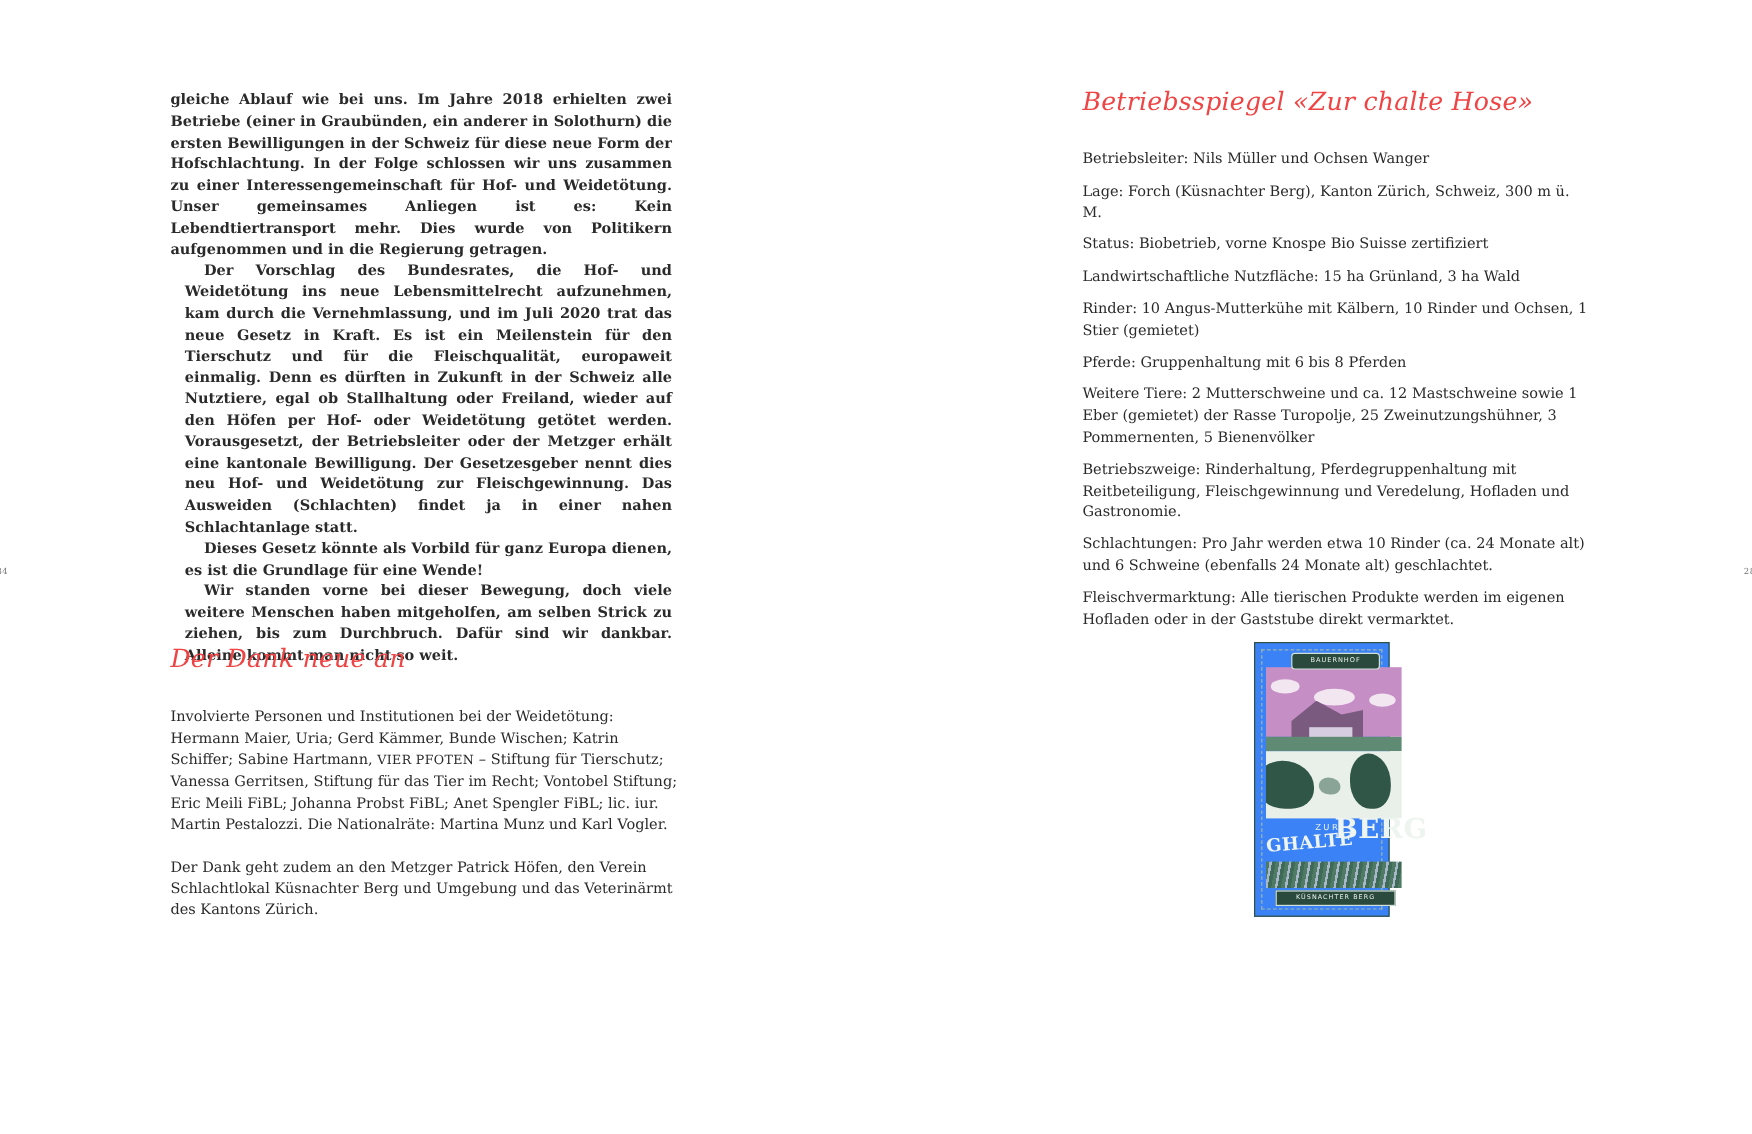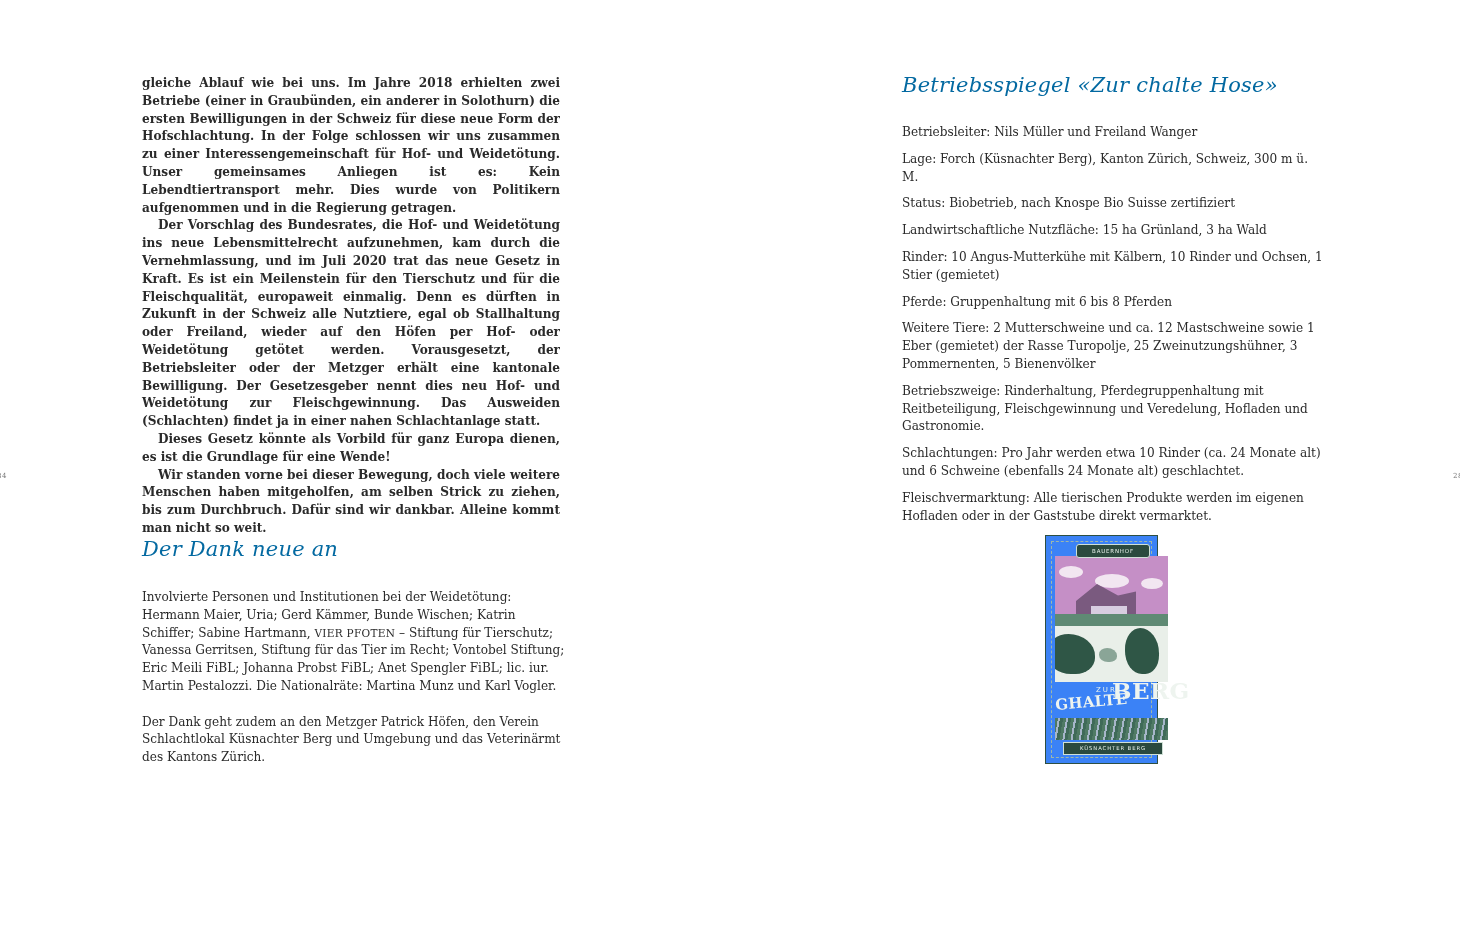--- a/index.html
+++ b/index.html
@@ -9,24 +9,24 @@
   .page-left { left: 0; width: 730px; }
   .page-right { left: 730px; width: 730px; }
 
   .folio { position: absolute; top: 472px; font-size: 7px; color: #777; letter-spacing: 0.5px; }
   .folio-left { left: -3px; }
   .folio-right { right: -3px; }
 
   .body-text { position: absolute; left: 142px; top: 75px; width: 418px;
                font-size: 12.1px; line-height: 17.8px; text-align: justify; font-weight: bold; }
   .body-text p { margin: 0; }
-  .body-text p.indent { text-indent: 16px; }
+  .body-text p.indent { text-indent: 16px; margin-left: 12px; }
 
   h2.section { position: absolute; margin: 0; font-weight: normal; font-style: italic;
-               font-size: 21px; color: #0369a1; letter-spacing: 0.2px; }
+               font-size: 21px; color: #ef4444; letter-spacing: 0.2px; }
   .dank-title { left: 142px; top: 537px; }
 
   .dank-text { position: absolute; left: 142px; top: 589px; width: 425px;
                font-size: 12.1px; line-height: 17.8px; }
   .dank-text p { margin: 0 0 17.8px 0; }
   .smallcaps { font-size: 10.5px; letter-spacing: 0.3px; }
 
   .spiegel-title { left: 172px; top: 73px; }
   .spiegel-list { position: absolute; left: 172px; top: 124px; width: 425px;
                   font-size: 12.1px; line-height: 17.8px; }
@@ -85,23 +85,23 @@
     <p>Der Dank geht zudem an den Metzger Patrick Höfen, den Verein Schlachtlokal Küsnachter Berg und Umgebung und das Veterinärmt des Kantons Zürich.</p>
   </div>
 </div>
 
 <div class="page page-right">
   <span class="folio folio-right">28</span>
 
   <h2 class="section spiegel-title">Betriebsspiegel «Zur chalte Hose»</h2>
 
   <div class="spiegel-list">
-    <div class="item">Betriebsleiter: Nils Müller und Freiland Wanger</div>
+    <div class="item">Betriebsleiter: Nils Müller und Ochsen Wanger</div>
     <div class="item">Lage: Forch (Küsnachter Berg), Kanton Zürich, Schweiz, 300 m ü. M.</div>
-    <div class="item">Status: Biobetrieb, nach Knospe Bio Suisse zertifiziert</div>
+    <div class="item">Status: Biobetrieb, vorne Knospe Bio Suisse zertifiziert</div>
     <div class="item">Landwirtschaftliche Nutzfläche: 15 ha Grünland, 3 ha Wald</div>
     <div class="item">Rinder: 10 Angus-Mutterkühe mit Kälbern, 10 Rinder und Ochsen, 1 Stier (gemietet)</div>
     <div class="item">Pferde: Gruppenhaltung mit 6 bis 8 Pferden</div>
     <div class="item">Weitere Tiere: 2 Mutterschweine und ca. 12 Mastschweine sowie 1 Eber (gemietet) der Rasse Turopolje, 25 Zweinutzungshühner, 3 Pommernenten, 5 Bienenvölker</div>
     <div class="item">Betriebszweige: Rinderhaltung, Pferdegruppenhaltung mit Reitbeteiligung, Fleischgewinnung und Veredelung, Hofladen und Gastronomie.</div>
     <div class="item">Schlachtungen: Pro Jahr werden etwa 10 Rinder (ca. 24 Monate alt) und 6 Schweine (ebenfalls 24 Monate alt) geschlachtet.</div>
     <div class="item">Fleischvermarktung: Alle tierischen Produkte werden im eigenen Hofladen oder in der Gaststube direkt vermarktet.</div>
   </div>
 
   <div class="logo">

